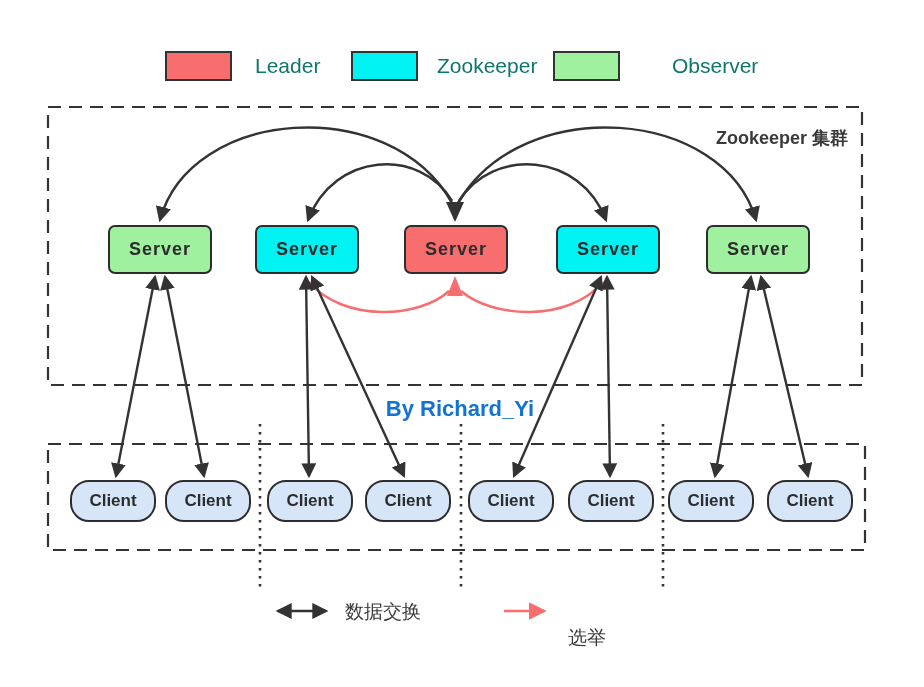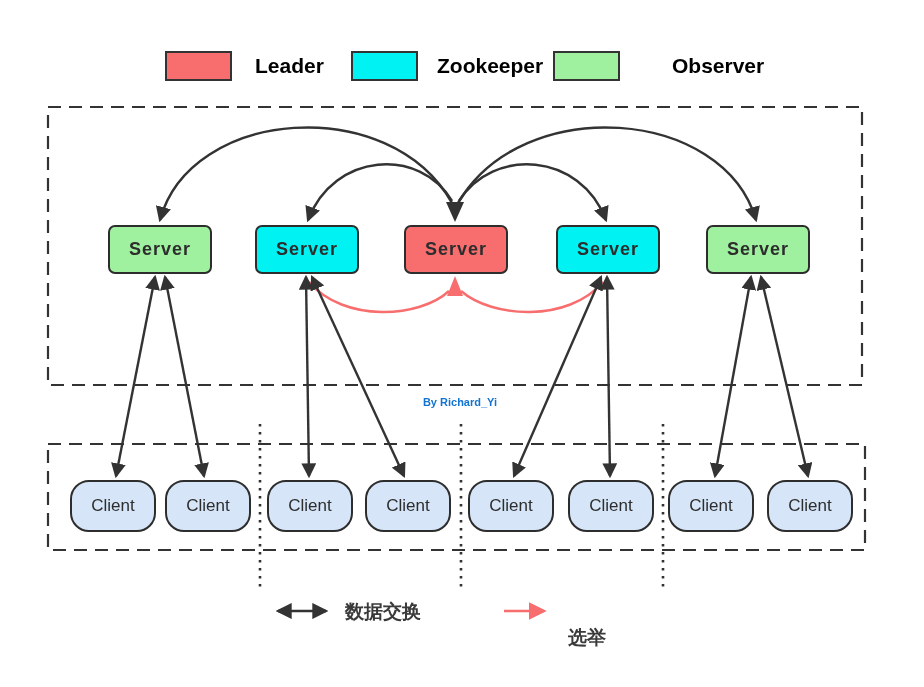--- a/index.html
+++ b/index.html
@@ -5,35 +5,35 @@
   html,body{margin:0;padding:0;background:#fff;}
   .canvas{
     position:relative;width:924px;height:687px;background:#ffffff;overflow:hidden;
     font-family:"Liberation Sans","DejaVu Sans",sans-serif;color:#333;
   }
   .abs{position:absolute;}
   svg.layer{position:absolute;left:0;top:0;pointer-events:none;}
   
   .legend-item{display:flex;align-items:center;}
   .swatch{display:inline-block;width:67px;height:30px;border:2px solid #333;box-sizing:border-box;}
-  .legend-label{font-size:21px;font-weight:bold;color:#000000;text-align:right;}
+  .legend-label{font-size:21px;font-weight:normal;color:#0f766e;text-align:right;}
   
   .server{
     width:104px;height:49px;border:2px solid #2d2d2d;border-radius:7px;box-sizing:border-box;
     display:flex;align-items:center;justify-content:center;
     font-size:18px;font-weight:bold;color:#2d2d2d;letter-spacing:1px;
   }
   .client{
-    width:86px;height:52px;border:2px solid #2d2d2d;border-radius:19px;box-sizing:border-box;
+    width:86px;height:42px;border:2px solid #2d2d2d;border-radius:19px;box-sizing:border-box;
     display:flex;align-items:center;justify-content:center;
-    font-size:17px;font-weight:normal;color:#2d2d2d;
+    font-size:17px;font-weight:bold;color:#2d2d2d;
   }
   .cluster-label{font-size:18px;font-weight:bold;color:#3a3a3a;text-align:right;}
-  .byline{font-size:11px;font-weight:bold;color:#1273d2;text-align:center;}
-  .bottom-label{font-size:19px;font-weight:bold;color:#3a3a3a;text-align:right;}
+  .byline{font-size:22px;font-weight:bold;color:#1273d2;text-align:center;}
+  .bottom-label{font-size:19px;font-weight:normal;color:#3a3a3a;text-align:right;}
 </style>
 </head>
 <body>
 
 <div class="canvas">
 
   <svg class="layer" width="924" height="687" viewBox="0 0 924 687">
     <defs>
       <marker id="ah" viewBox="0 0 10 10" refX="8.5" refY="5" markerWidth="6.2" markerHeight="6.2" orient="auto-start-reverse">
         <path d="M0,0 L10,5 L0,10 z" fill="#333"></path>
@@ -90,20 +90,21 @@
   <div class="abs legend-item" style="left:351px;top:51px;">
     <span class="swatch" style="background-color: rgb(0, 242, 242);"></span>
   </div>
   <div class="abs legend-label" style="left:437px;top:54px;">Zookeeper</div>
 
   <div class="abs legend-item" style="left:553px;top:51px;">
     <span class="swatch" style="background-color: rgb(159, 240, 159);"></span>
   </div>
   <div class="abs legend-label" style="left:672px;top:54px;">Observer</div>
 
+  <div class="abs cluster-label" style="left:640px;top:126px;width:208px;">Zookeeper 集群</div>
 
   <div class="abs server" style="left: 108px; top: 225px; background-color: rgb(159, 240, 159);">Server</div>
   <div class="abs server" style="left: 255px; top: 225px; background-color: rgb(0, 242, 242);">Server</div>
   <div class="abs server" style="left: 404px; top: 225px; background-color: rgb(248, 110, 110);">Server</div>
   <div class="abs server" style="left: 556px; top: 225px; background-color: rgb(0, 242, 242);">Server</div>
   <div class="abs server" style="left: 706px; top: 225px; background-color: rgb(159, 240, 159);">Server</div>
 
   <div class="abs byline" style="left:380px;top:396px;width:160px;">By Richard_Yi</div>
 
   <div class="abs client" style="left: 70px; top: 480px; background-color: rgb(214, 230, 248);">Client</div>

